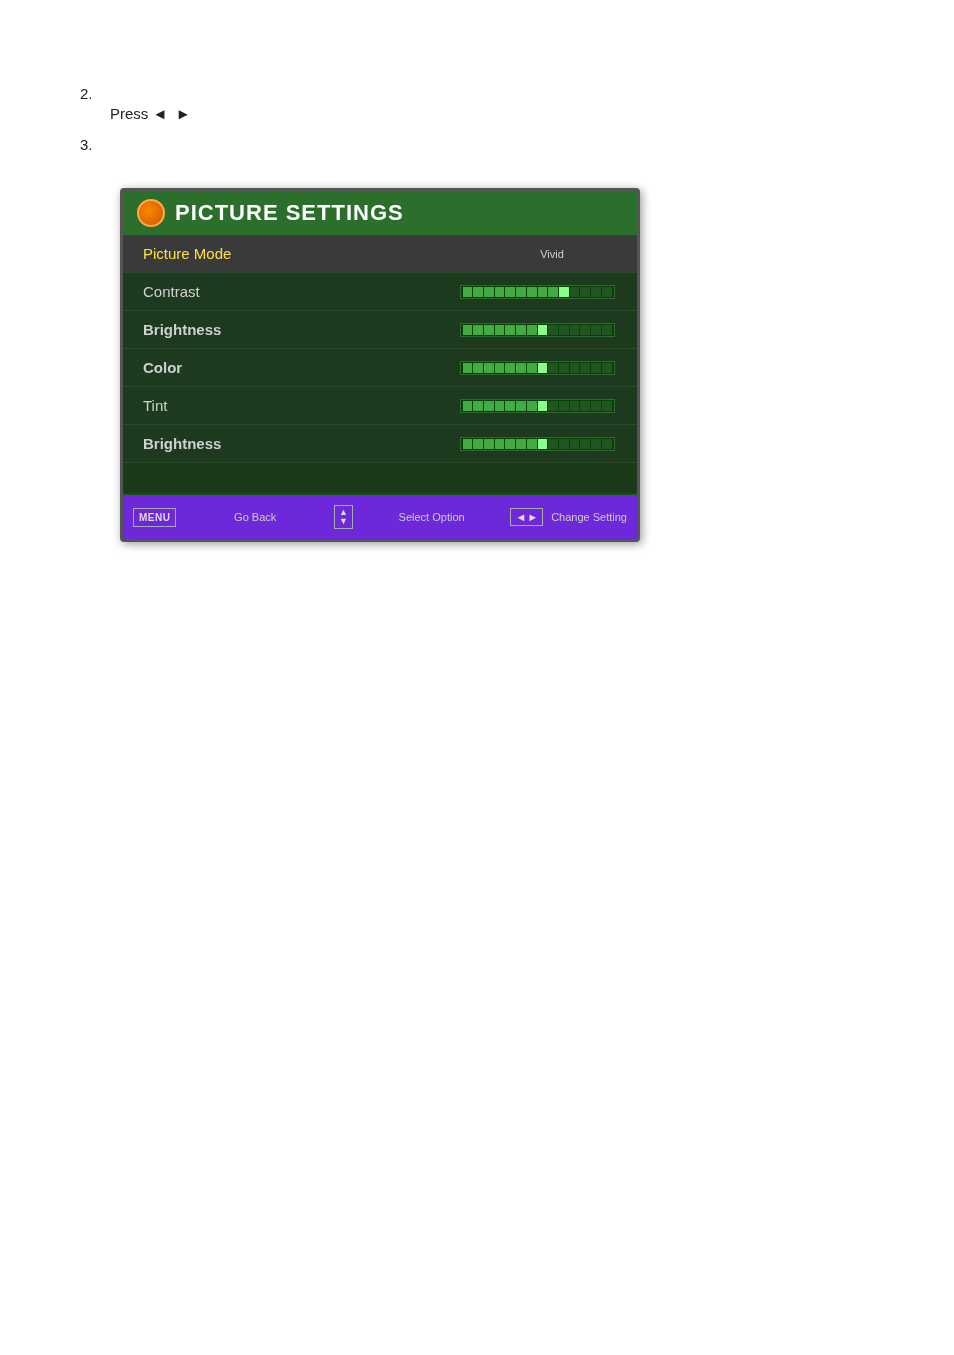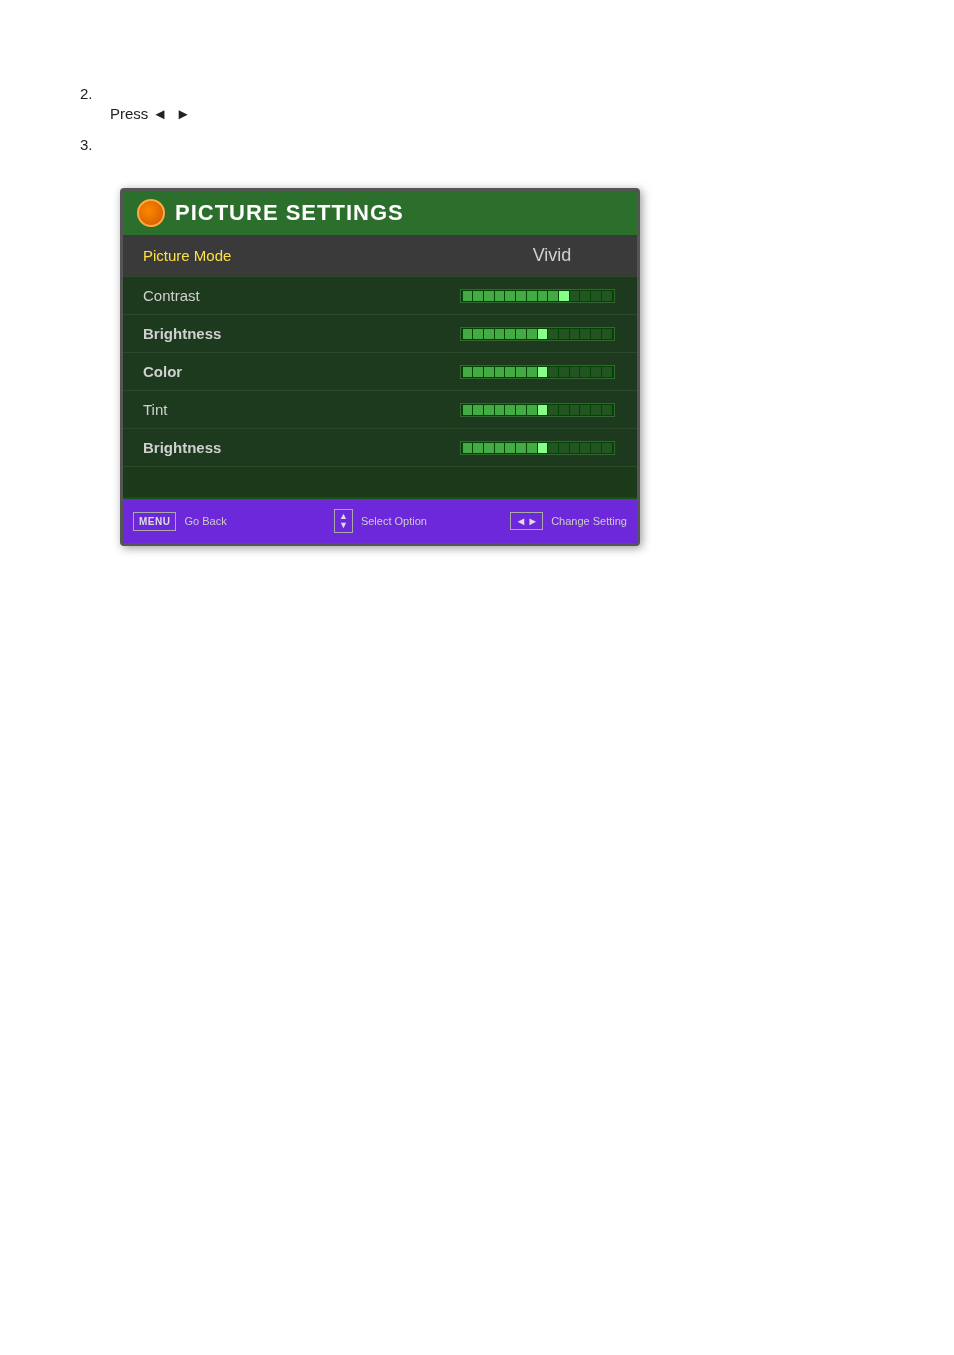--- a/index.html
+++ b/index.html
@@ -92,21 +92,21 @@
       flex: 1;
       font-size: 15px;
       color: #d0d0d0;
     }
 
     .menu-row.selected .row-label {
       color: #fde047;
     }
 
     .menu-row .row-value {
-      font-size: 18px;
+      font-size: 11px;
       color: #d0d0d0;
       min-width: 130px;
       text-align: center;
     }
 
     
     .label-green { color: #66ff66; font-weight: bold; }
     .label-white { color: #e0e0e0; }
 
     
@@ -179,20 +179,21 @@
     .nav-arrow {
       color: #dddddd;
       font-size: 9px;
       line-height: 1;
     }
 
     .toolbar-label {
       color: #cccccc;
       font-size: 11px;
       flex: 1;
+      text-align: center;
     }
 
     .lr-nav {
       display: flex;
       align-items: center;
       gap: 1px;
       border: 1.5px solid #aaaaaa;
       padding: 2px 4px;
     }
 

